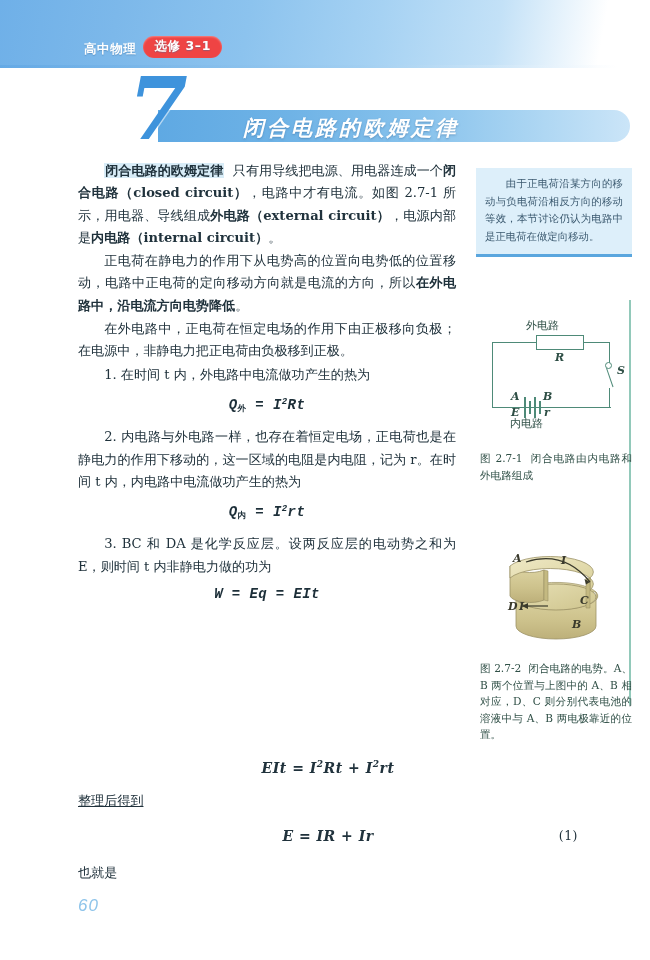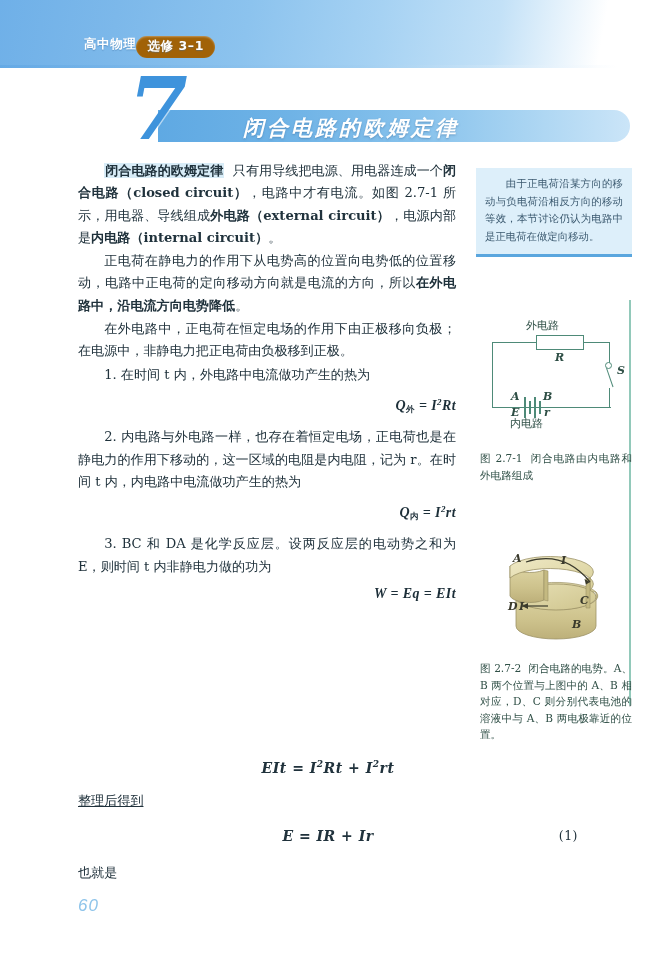--- a/index.html
+++ b/index.html
@@ -27,31 +27,31 @@
   }
   #top-band::after{
     content:"";
     position:absolute; left:0; bottom:0; width:650px; height:3px;
     background: linear-gradient(90deg,#5ba3e2 0%,#9fcdf0 55%,#ffffff 95%);
     opacity:.55;
   }
   #header-label {
     position: absolute;
     left: 84px; top: 36px;
-    display: flex; align-items: flex-start; 
+    display: flex; align-items: flex-end; gap: 7px;
     font-size: 12.5px;
     font-weight: 700;
     color: #ffffff;
     letter-spacing: .6px;
     text-shadow: 0 1px 1px rgba(60,110,160,.45);
     white-space: nowrap;
   }
   #header-subject { color:#ffffff; }
   #header-volume {
-    background: #a16207;
+    background: #ef4444;
     border-radius: 11px;
     padding: 2px 11px 3px 11px;
     font-size: 12.5px;
     color: #ffffff;
     box-shadow: inset 0 1px 2px rgba(255,255,255,.35);
   }
 
   
   #chapter-number {
     position: absolute;
@@ -105,22 +105,22 @@
   .term-hl {
     font-weight: 700;
     background: #d8ecf7;
     padding: 0 1px;
   }
   .bold { font-weight: 700; }
   .eng { font-family: "DejaVu Serif","Liberation Serif",serif; font-weight:700; }
 
   .formula {
     margin: 5px 0 6px 0;
-    text-align: right;
-    font-family: Liberation Serif, serif;
+    text-align: center;
+    font-family: Liberation Mono, monospace;
     font-style: italic;
     font-weight: 700;
     font-size: 14px;
     letter-spacing: .4px;
     text-indent: 0;
     color: #1d2f39;
   }
   .formula sub {
     font-size: 8.5px; font-style: normal; font-weight: 600;
     vertical-align: -2px;

